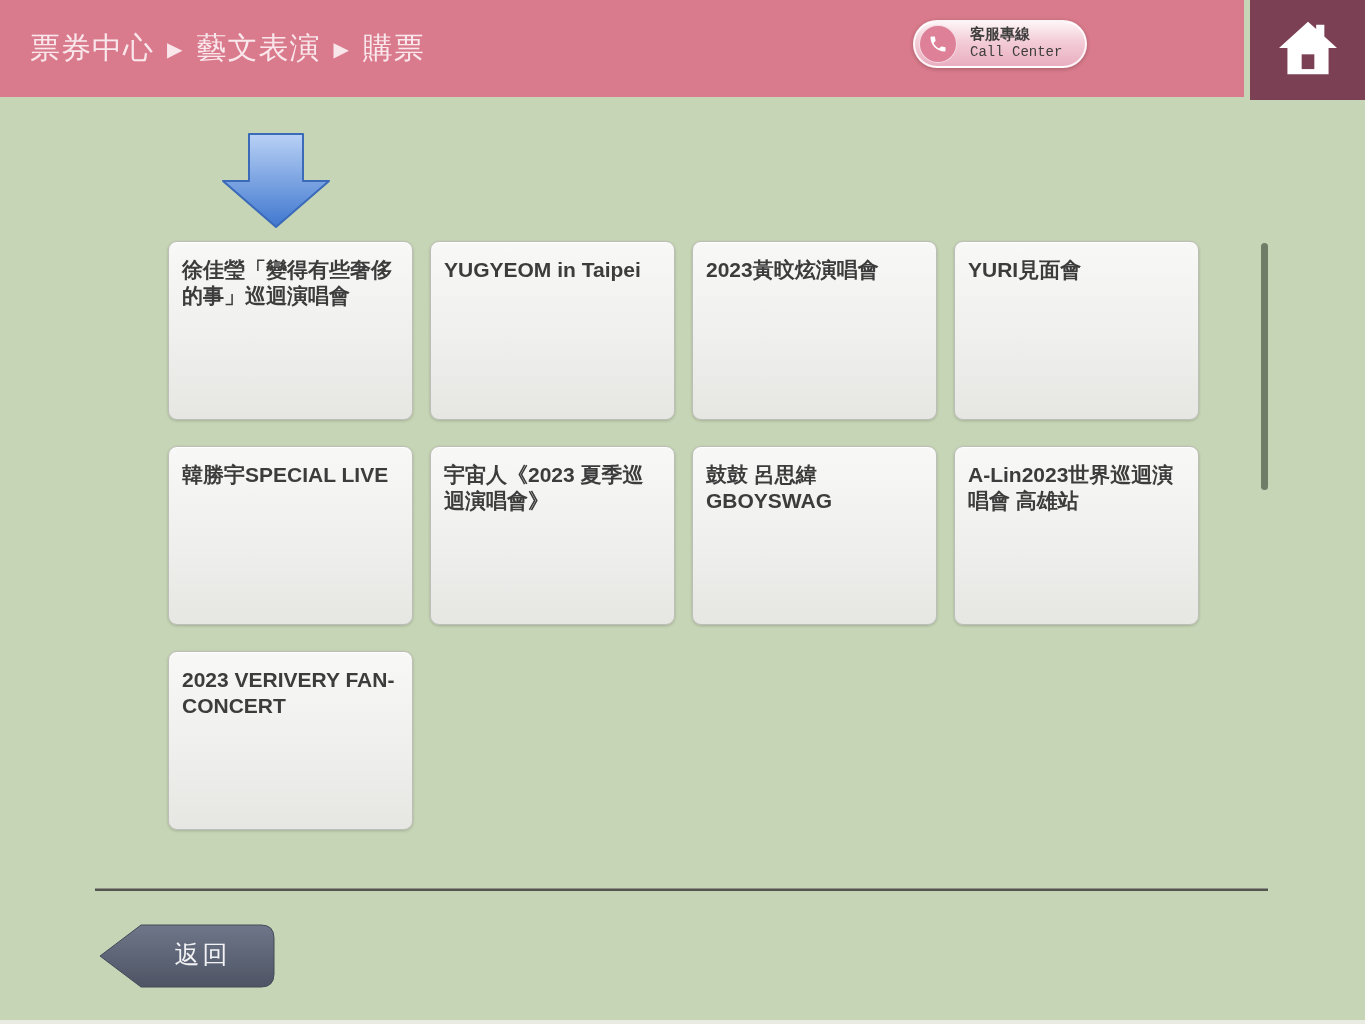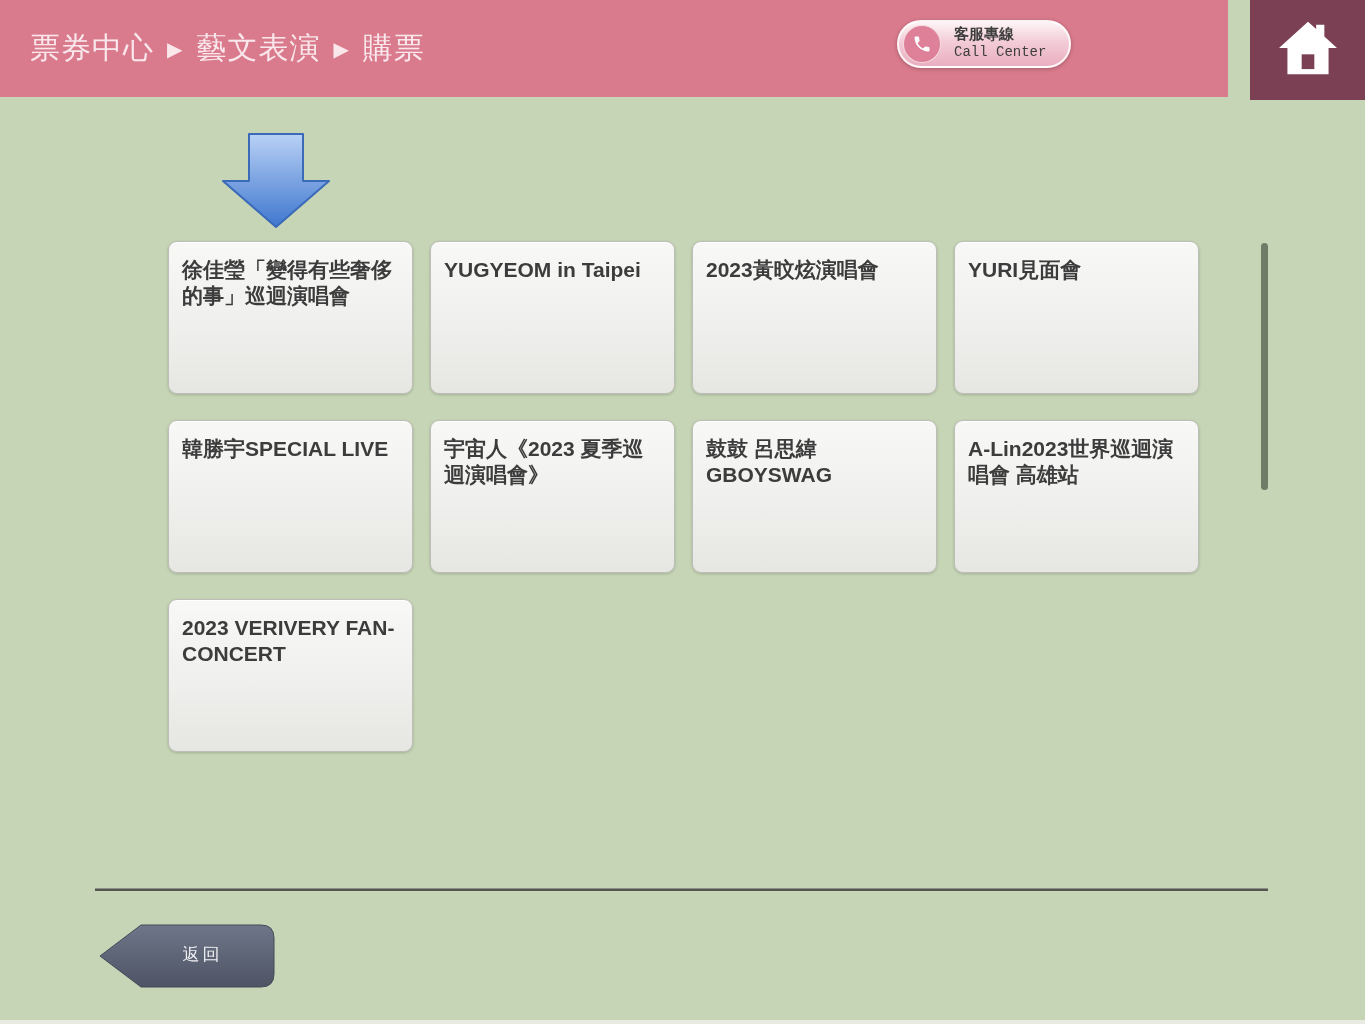--- a/index.html
+++ b/index.html
@@ -6,20 +6,21 @@
   body {
     width:1365px; height:1024px; position:relative; overflow:hidden;
     background:#c5d5b5;
     font-family:"Liberation Sans","DejaVu Sans",sans-serif;
   }
 
   
   .header {
     position:absolute; top:0; left:0; width:1228px; height:97px;
     background:#d97b8c;
+    padding-left:16px;
   }
   .breadcrumb {
     position:absolute; left:30px; top:0; height:97px;
     display:flex; align-items:center;
     color:#f9e7ec; font-size:30px; letter-spacing:1px;
   }
   .crumb-sep {
     font-size:20px; margin:0 13px; color:#f9e7ec;
   }
 
@@ -51,21 +52,21 @@
 
   
   .pointer-arrow { position:absolute; left:221px; top:133px; }
 
   .grid {
     position:absolute; left:168px; top:241px;
     display:grid; grid-template-columns:repeat(4,245px);
     column-gap:17px; row-gap:26px;
   }
   .card {
-    width:245px; height:153px; box-sizing:border-box;
+    width:245px; height:179px; box-sizing:border-box;
     background:linear-gradient(#f8f8f7 0%, #efefed 55%, #e6e6e3 100%);
     border:1px solid #bebeb8; border-radius:9px;
     box-shadow:inset 0 1px 0 #ffffff, 0 1px 3px rgba(0,0,0,0.18);
     padding:15px 13px;
     font-size:21px; font-weight:bold; color:#3c3c3c; line-height:1.25;
     cursor:pointer;
   }
 
   .scrollbar {
     position:absolute; left:1261px; top:243px;
@@ -79,21 +80,21 @@
     width:1173px; height:2px;
     background:#54554e; border-top:1px solid #8d9287;
   }
   .back-btn {
     position:absolute; left:95px; top:923px;
     width:185px; height:66px; cursor:pointer;
   }
   .back-label {
     position:absolute; left:30px; top:0; width:155px; height:63px;
     display:flex; align-items:center; justify-content:center;
-    color:#f2f2f5; font-size:17px; letter-spacing:3px;
+    color:#f2f2f5; font-size:25px; letter-spacing:3px;
   }
   .screen-edge {
     position:absolute; left:0; bottom:0; width:1365px; height:4px;
     background:#e9ebe2;
   }
 </style>
 </head>
 <body>
 
 <div class="header">

